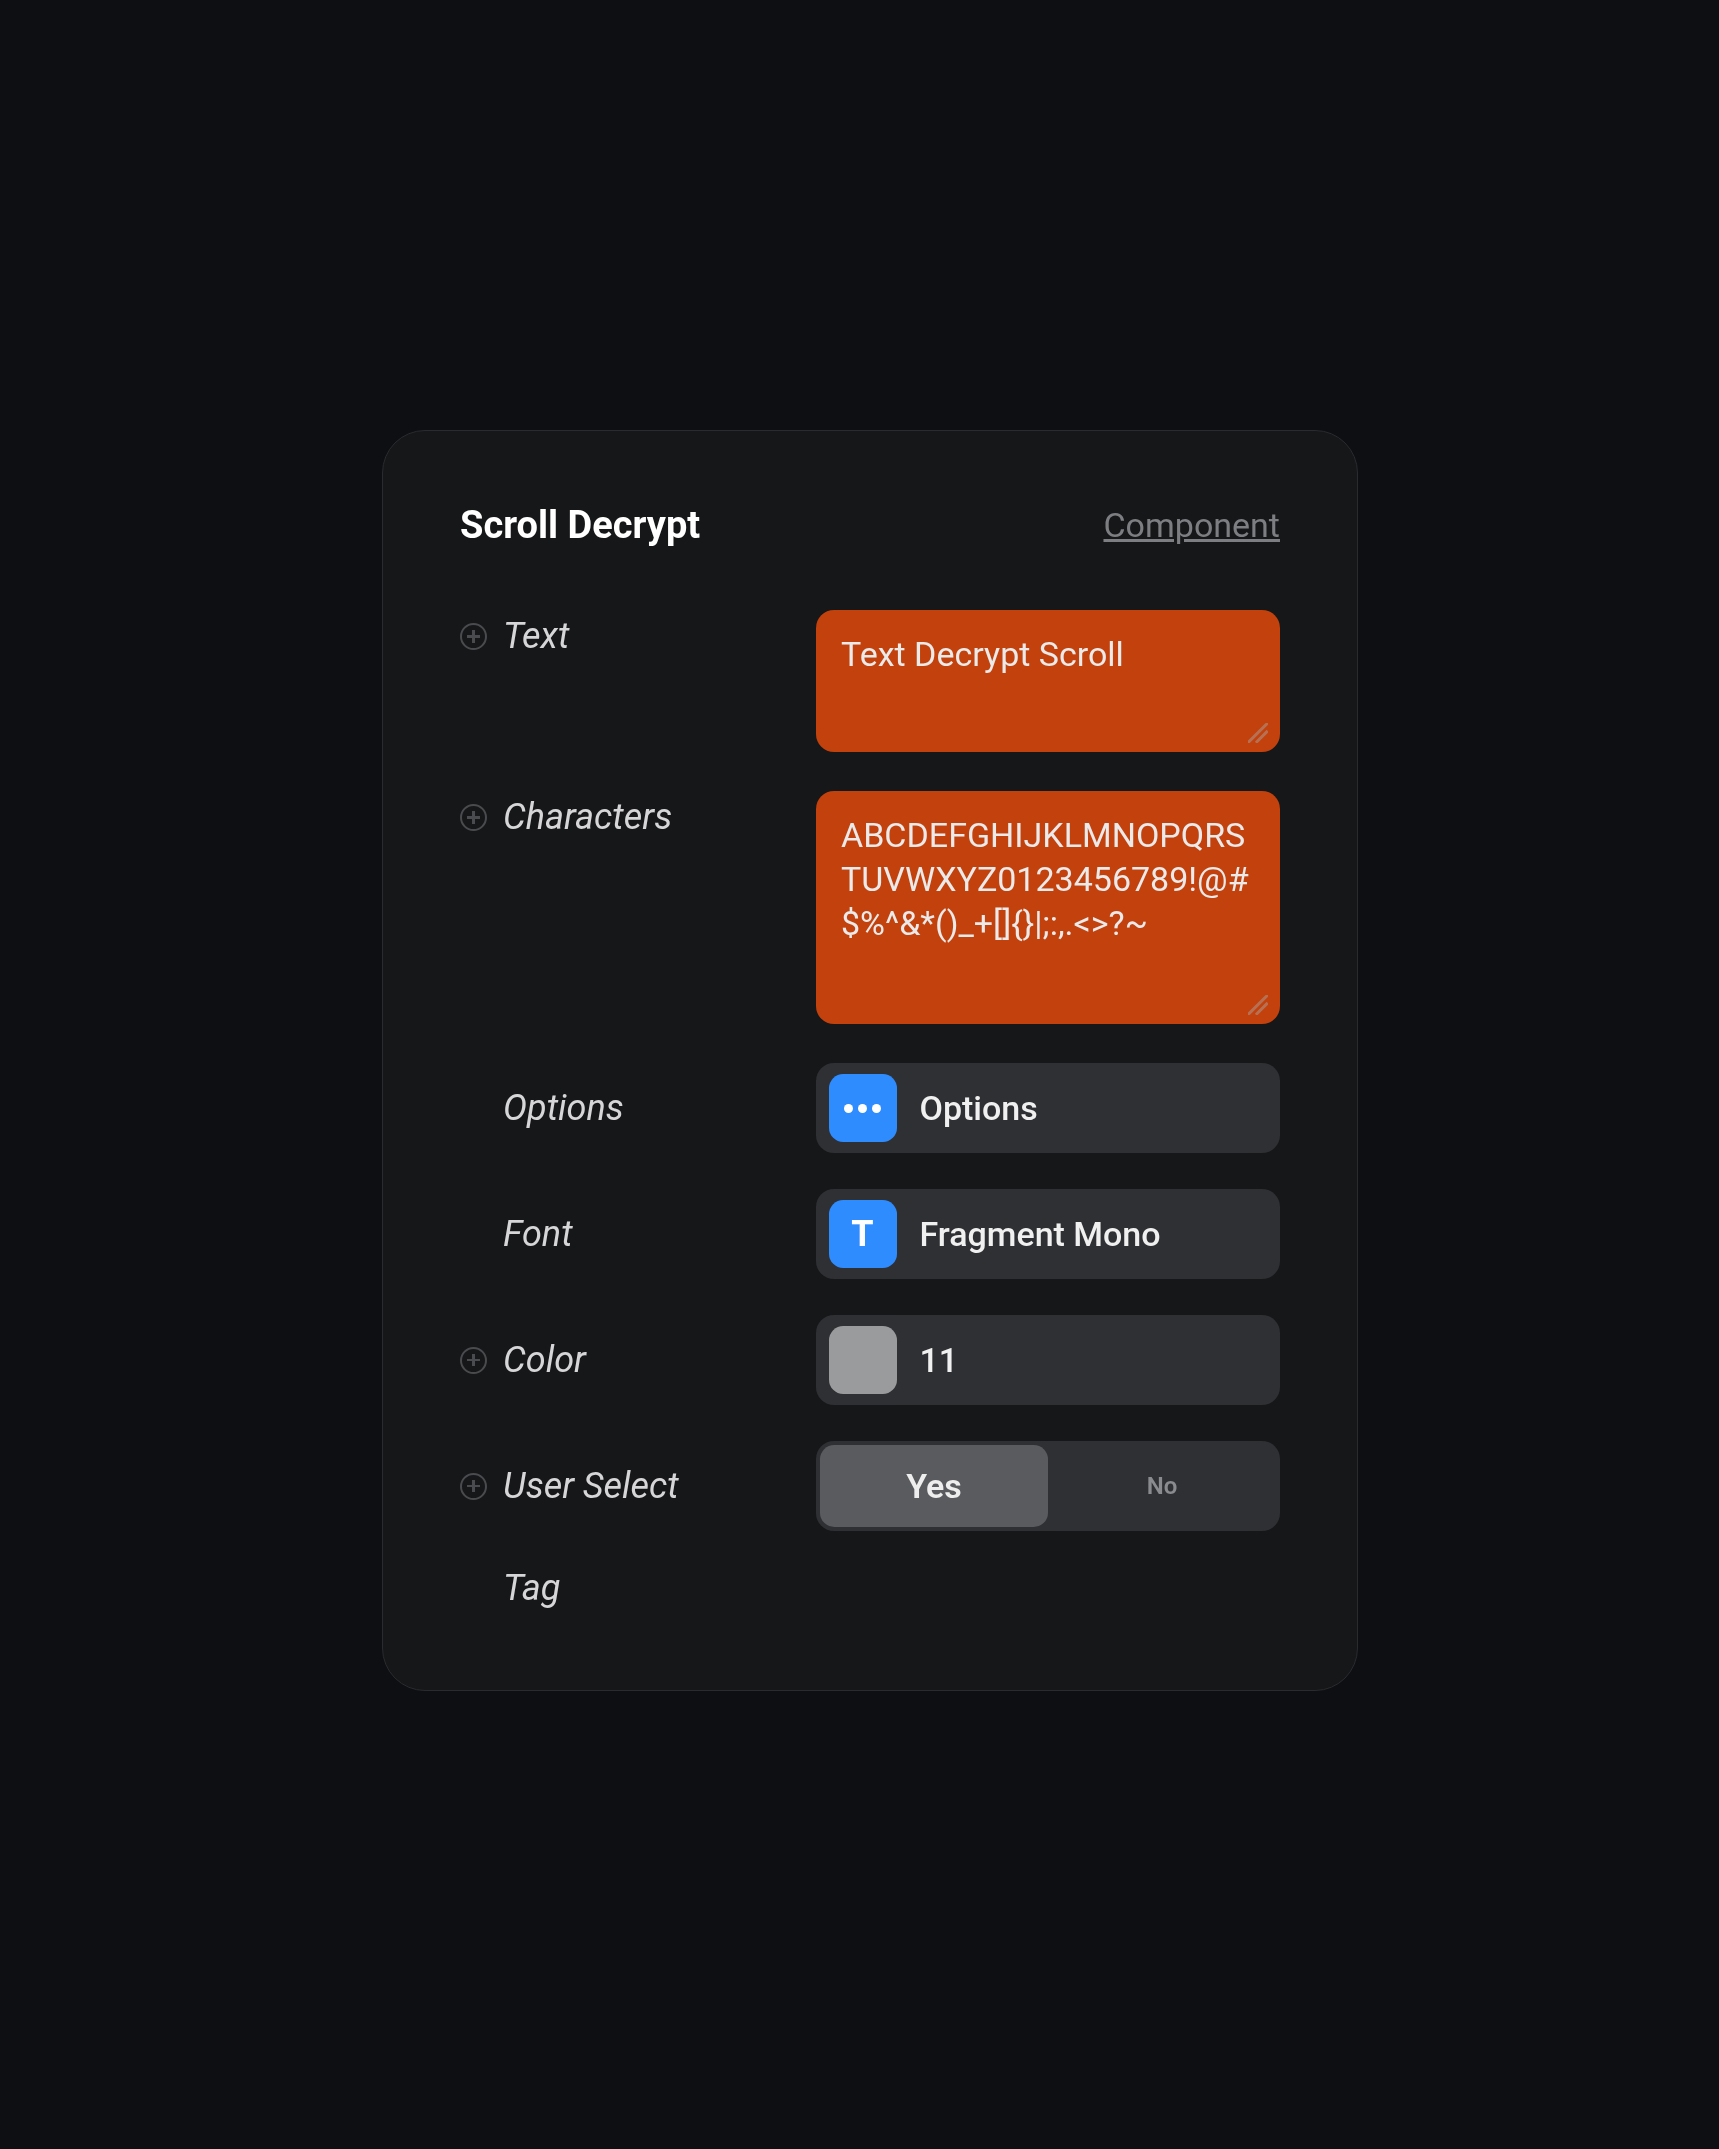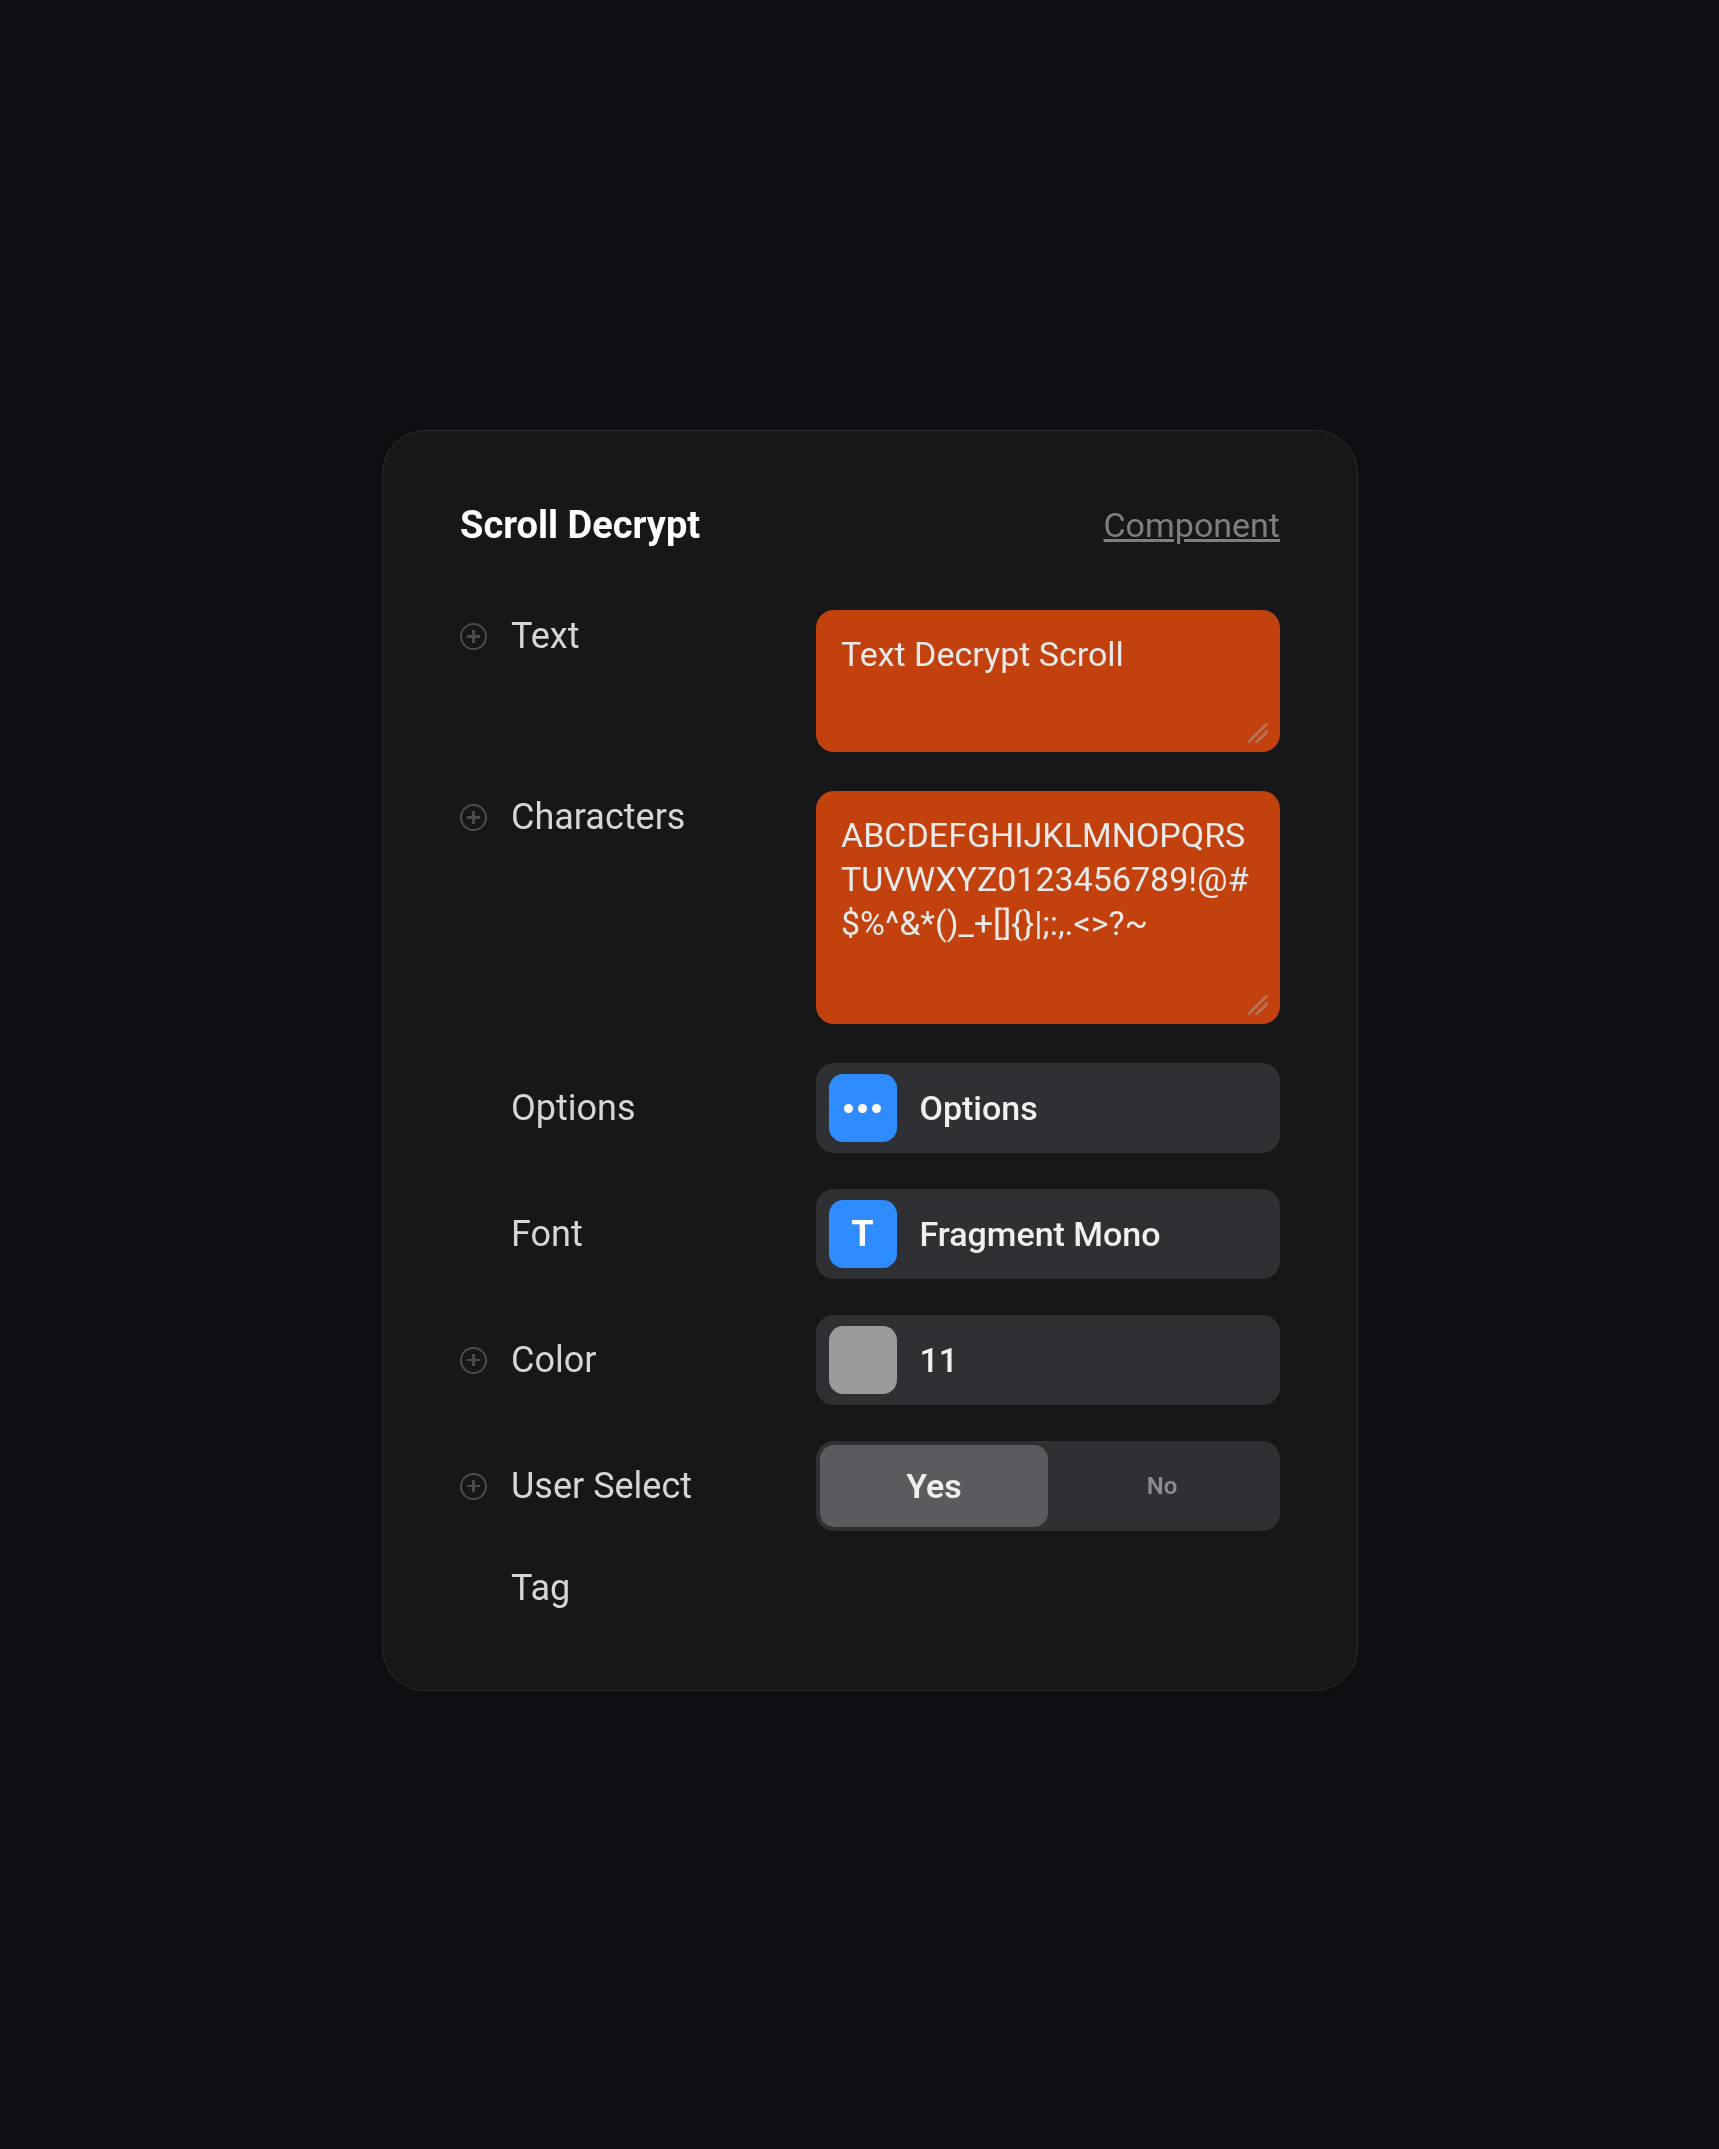--- a/index.html
+++ b/index.html
@@ -45,24 +45,25 @@
   }
   .row {
     display: flex;
     align-items: flex-start;
     margin-bottom: 36px;
   }
   .row.align-center { align-items: center; }
   .label-col {
     display: flex;
     align-items: center;
-    gap: 24px;
+    gap: 16px;
     width: 356px;
     flex-shrink: 0;
     padding-top: 5.4px;
+    font-style: italic;
   }
   .row.align-center .label-col { padding-top: 0; }
   .plus-icon {
     width: 27px;
     height: 27px;
     border-radius: 50%;
     border: 2.7px solid #4a4b4e;
     display: flex;
     align-items: center;
     justify-content: center;

